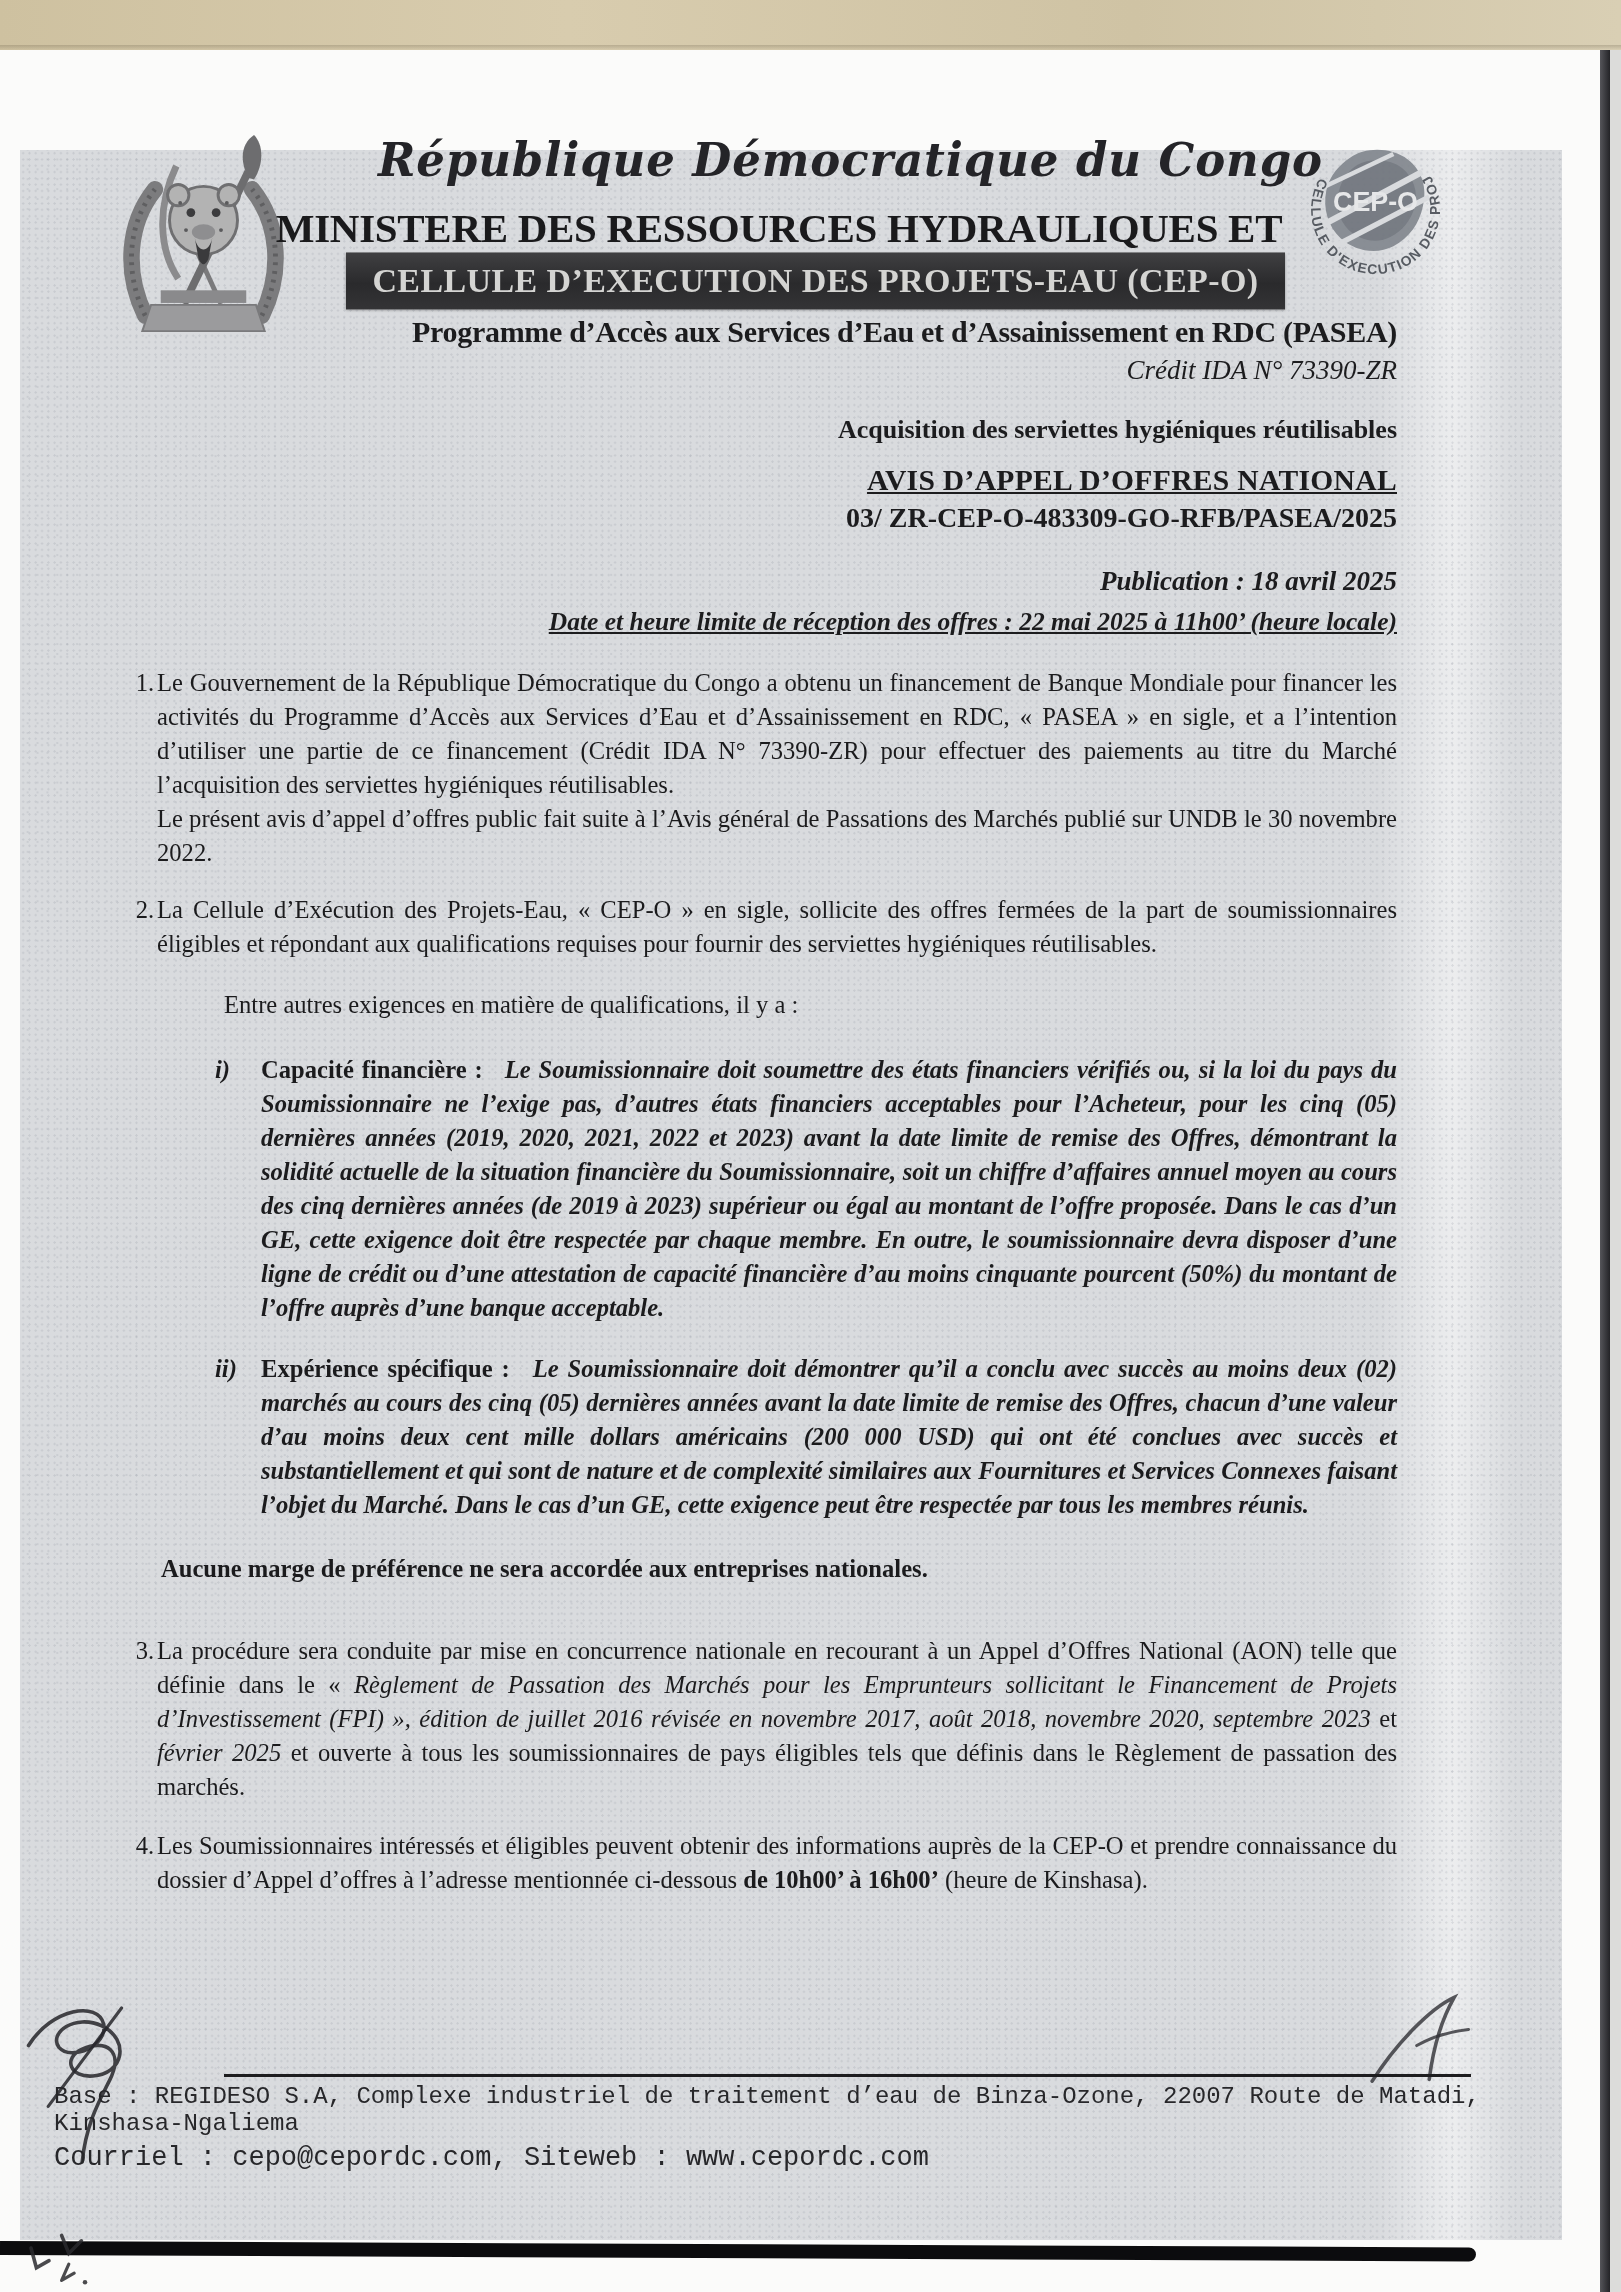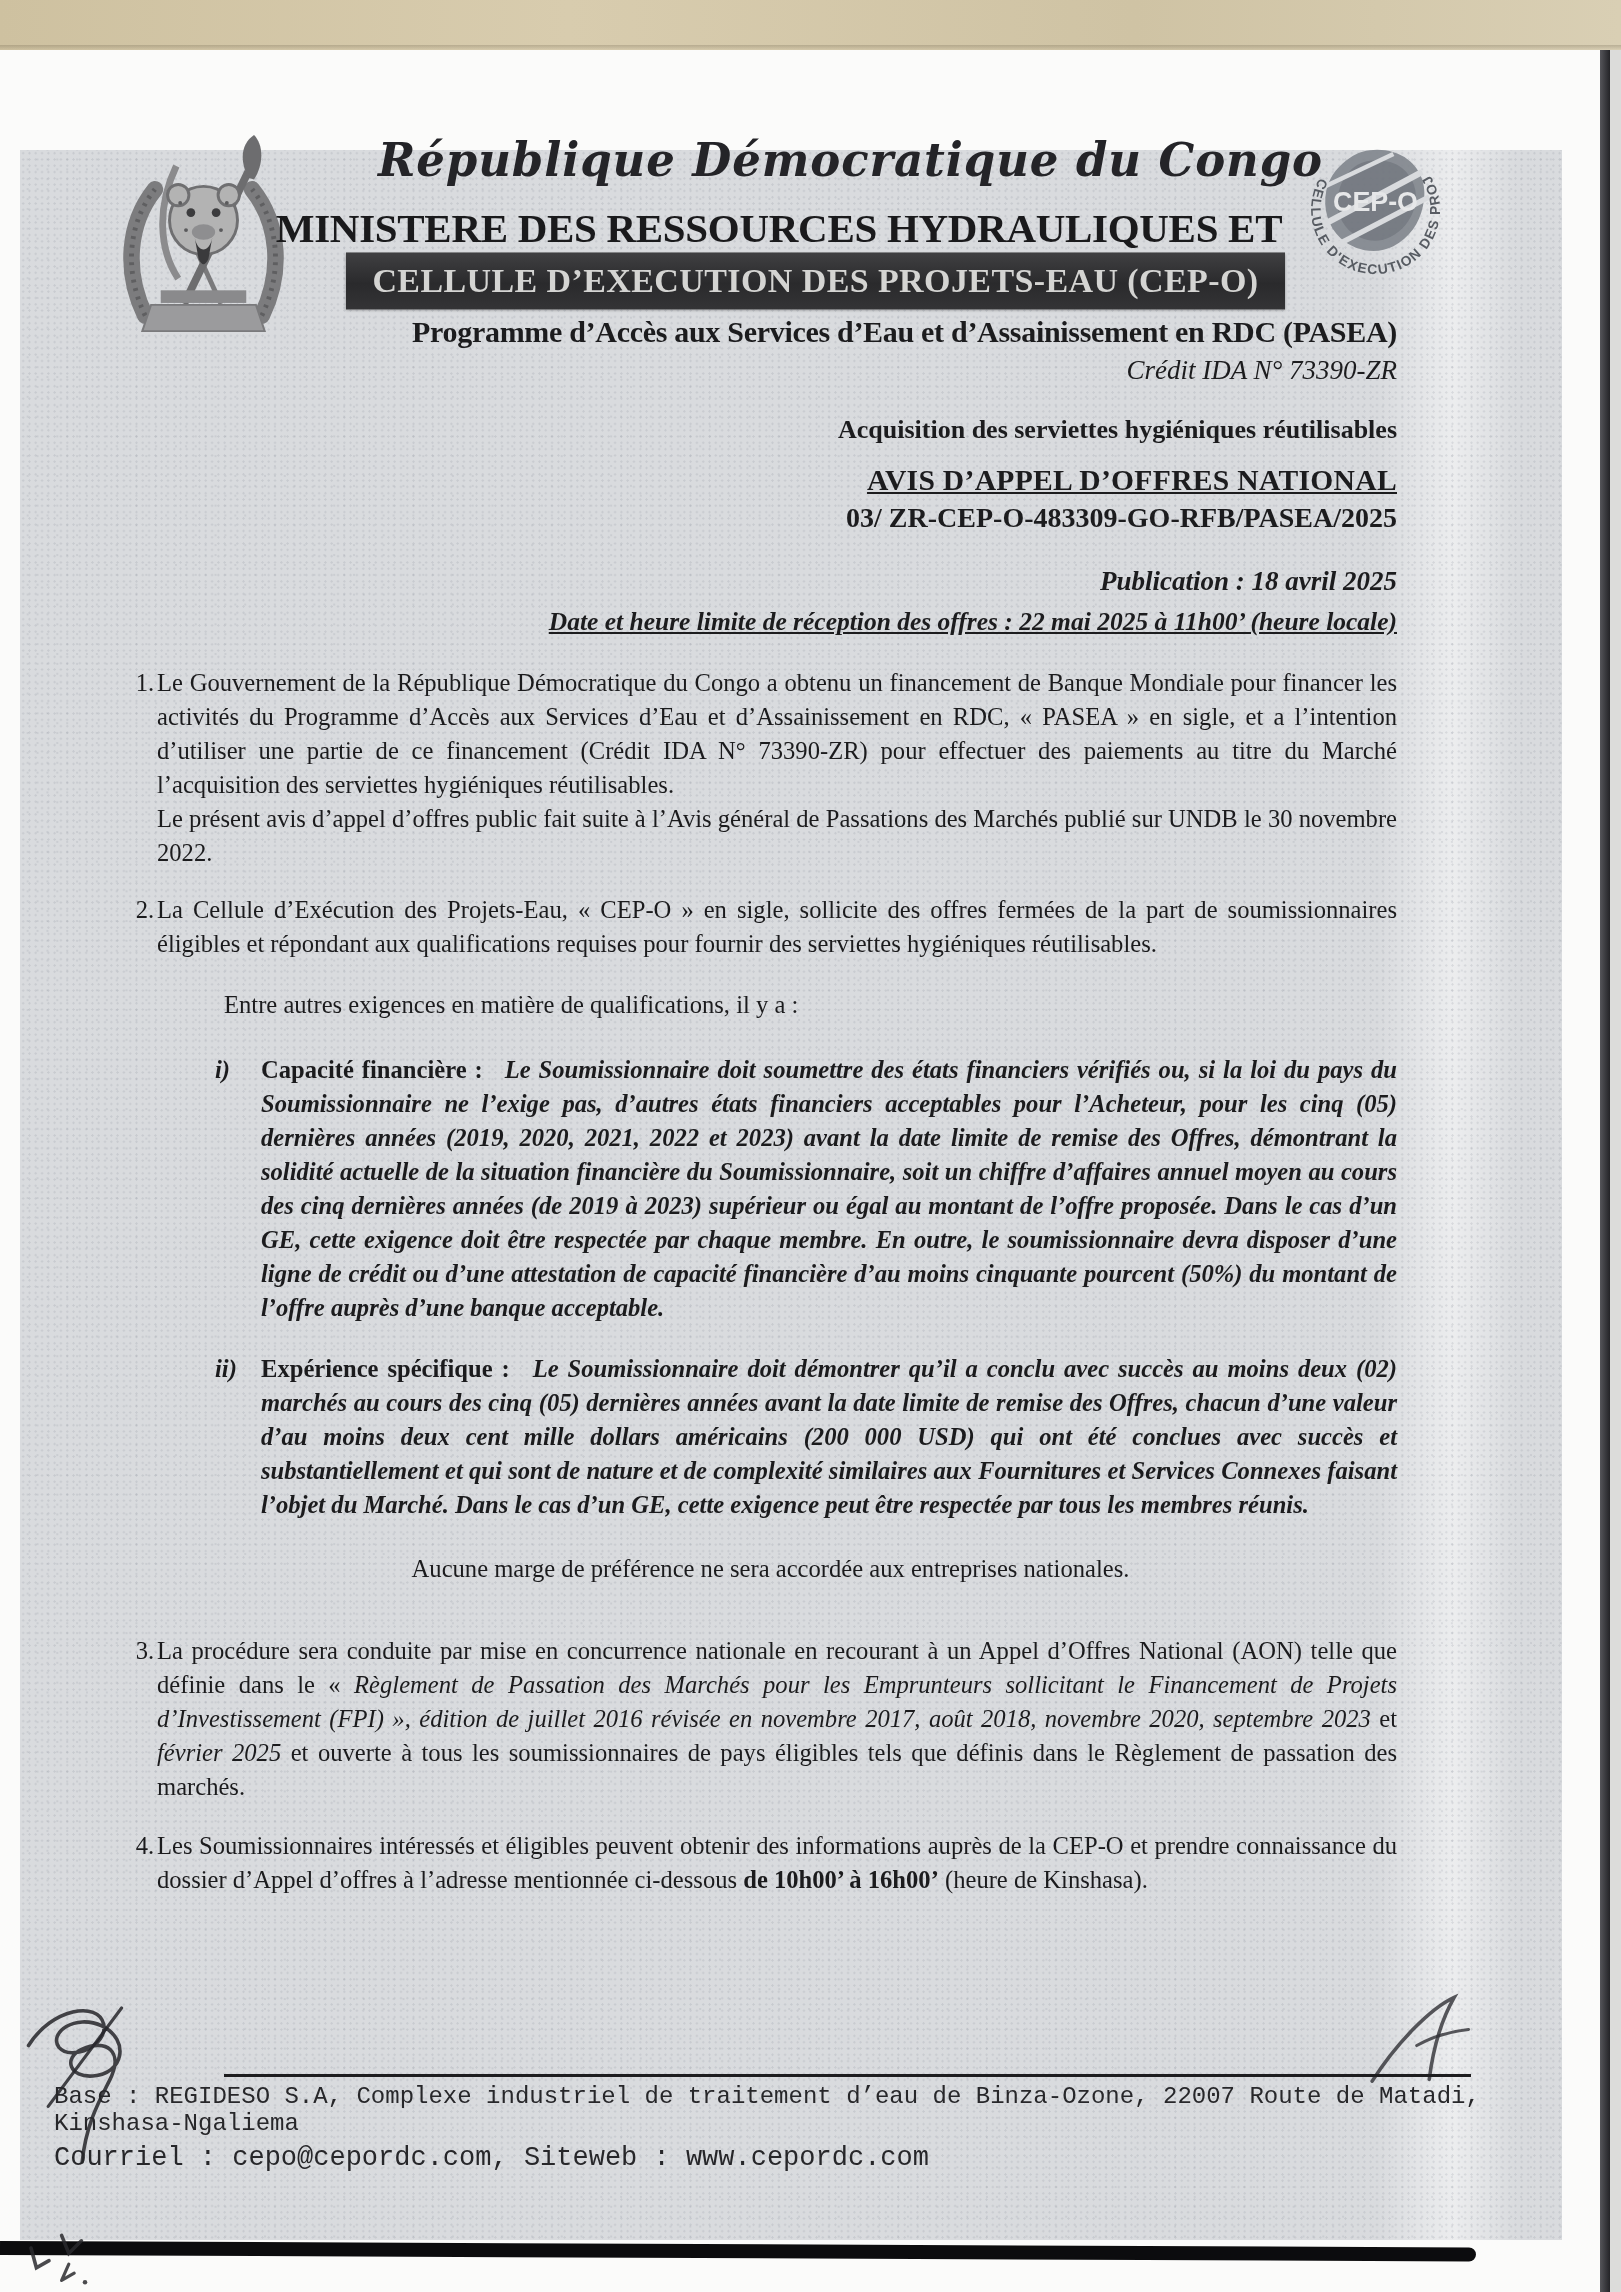--- a/index.html
+++ b/index.html
@@ -57,21 +57,21 @@
   .content{position:absolute;left:125px;top:666px;width:1272px;
     font-size:24.6px;line-height:34px;text-align:justify;color:#1b1b1d;}
   .item{position:relative;padding-left:32px;}
   .item .num{position:absolute;left:10.7px;top:0;}
   .m-item1{margin-bottom:23px;}
   .m-item2{margin-bottom:27px;}
   .intro{margin-left:99px;margin-bottom:31px;text-align:left;}
   .subitem{position:relative;padding-left:136px;margin-bottom:27px;}
   .subitem .marker{position:absolute;left:90px;top:0;font-style:italic;font-weight:bold;}
   .subitem.sii{margin-bottom:30px;}
-  .nopref{margin-left:19px;margin-bottom:48px;text-align:center;}
+  .nopref{margin-left:36px;margin-bottom:48px;text-align:left;font-weight:bold;}
   .m-item3{margin-bottom:25px;}
   .b{font-weight:bold;}
   .i{font-style:italic;}
   .bi{font-weight:bold;font-style:italic;margin-left:14px;}
 
   
   .sig-line{position:absolute;left:224px;top:2074px;width:1247px;height:2.7px;background:#1d1d1f;}
   .footer{position:absolute;left:54px;top:2083px;width:1451px;text-align:left;
     font-family:Liberation Mono, monospace;color:#27272a;}
   .footer .l1{font-size:24px;}

